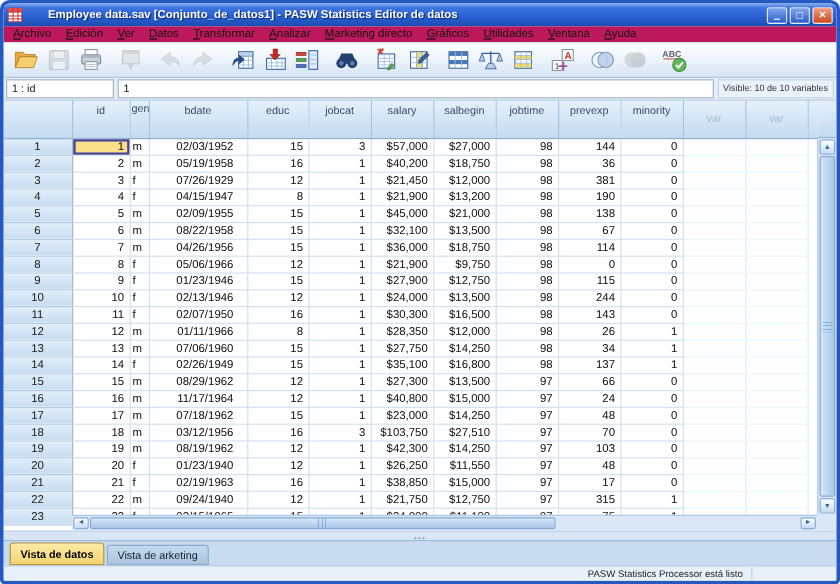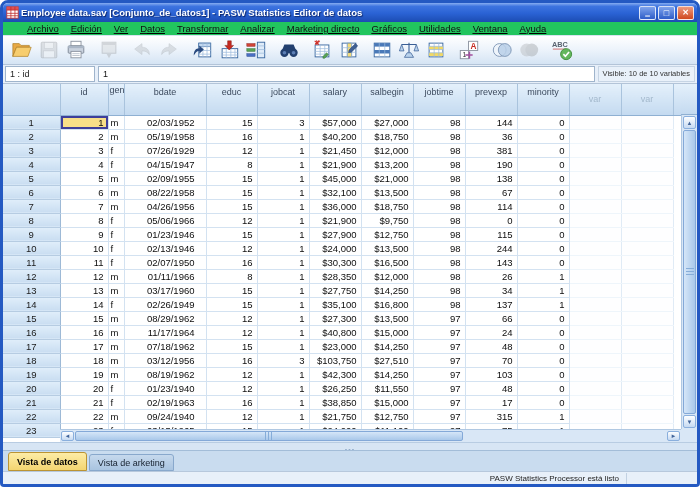--- a/index.html
+++ b/index.html
@@ -2,37 +2,37 @@
 <html><head>
 <meta charset="utf-8">
 <style>
   * { box-sizing: border-box; margin: 0; padding: 0; }
   html,body { width:700px; height:487px; overflow:hidden; background:#fff;
     font-family:"Liberation Sans", sans-serif; }
   .window { position:absolute; inset:0; width:700px; height:487px;
     border:3px solid #2459c2; border-radius:8px 8px 4px 4px; overflow:hidden;
     display:flex; flex-direction:column; background:#e7eff9; }
   
-  .titlebar { height:19px; flex:0 0 19px; display:flex; align-items:center; gap:1px;
+  .titlebar { height:19px; flex:0 0 19px; display:flex; align-items:center; gap:20px;
     padding:0 3px; background:linear-gradient(180deg,#86acf1 0%,#3d74e0 18%,#2a62d4 55%,#1c4cb2 100%); }
   .app-icon { width:14px; height:14px; display:flex; }
   .app-icon svg { width:13px; height:13px; }
   .title-text { flex:1; font-size:9.5px; font-weight:bold; color:#fff;
     text-shadow:1px 1px 1px rgba(10,30,90,.85); white-space:nowrap; overflow:hidden; }
   .tb-btns { display:flex; gap:2px; }
   .tbtn { width:17px; height:14px; border-radius:2px; border:1px solid rgba(255,255,255,.8);
     font-size:8px; color:#fff; display:flex; align-items:center; justify-content:center; }
   .tbtn.min, .tbtn.max { background:linear-gradient(180deg,#7fa3ec,#2d5dc8); }
   .tbtn.close { background:linear-gradient(180deg,#ee9a7e,#d0481f); font-weight:bold; }
   .tbtn.min::before { content:"▁"; font-size:6px; }
   .tbtn.max::before { content:"□"; font-size:9px; }
   .tbtn.close::before { content:"✕"; font-size:8px; }
   
-  .menubar { height:14px; flex:0 0 14px; background:#22c55e; display:flex; align-items:center;
-    padding-left:18px; border-bottom:1px solid #d8e3f0;text-decoration:underline; }
+  .menubar { height:14px; flex:0 0 14px; background:#be185d; display:flex; align-items:center;
+    padding-left:2px; border-bottom:1px solid #d8e3f0; }
   .menu-item { font-size:9.5px; color:#111; padding:0 6px; line-height:13px; white-space:nowrap; cursor:default; }
   
   .toolbar { height:29px; flex:0 0 29px; display:flex; align-items:center; padding-left:5px;
     background:linear-gradient(180deg,#ffffff 0%,#ecf3fb 50%,#d5e4f4 100%);
     border-bottom:1px solid #b3c4d8; }
   .tool { width:27px; height:26px; display:flex; align-items:center; justify-content:center; border-radius:3px; }
   .tool svg { width:22px; height:22px; }
   .tool.grp { margin-left:6px; }
   .tool.disabled { opacity:.5; filter:grayscale(.4); }
   
@@ -525,21 +525,21 @@
             <td class="ar">26</td>
             <td class="ar">1</td>
             <td class="ar varc"></td>
             <td class="ar varc"></td>
             <td class="fillc"></td>
           </tr>
           <tr>
             <th class="rn">13</th>
             <td class="ar">13</td>
             <td class="al">m</td>
-            <td class="ar dt">03/17/1960</td>
+            <td class="ar dt">07/06/1960</td>
             <td class="ar">15</td>
             <td class="ar">1</td>
             <td class="ar">$27,750</td>
             <td class="ar">$14,250</td>
             <td class="ar">98</td>
             <td class="ar">34</td>
             <td class="ar">1</td>
             <td class="ar varc"></td>
             <td class="ar varc"></td>
             <td class="fillc"></td>

